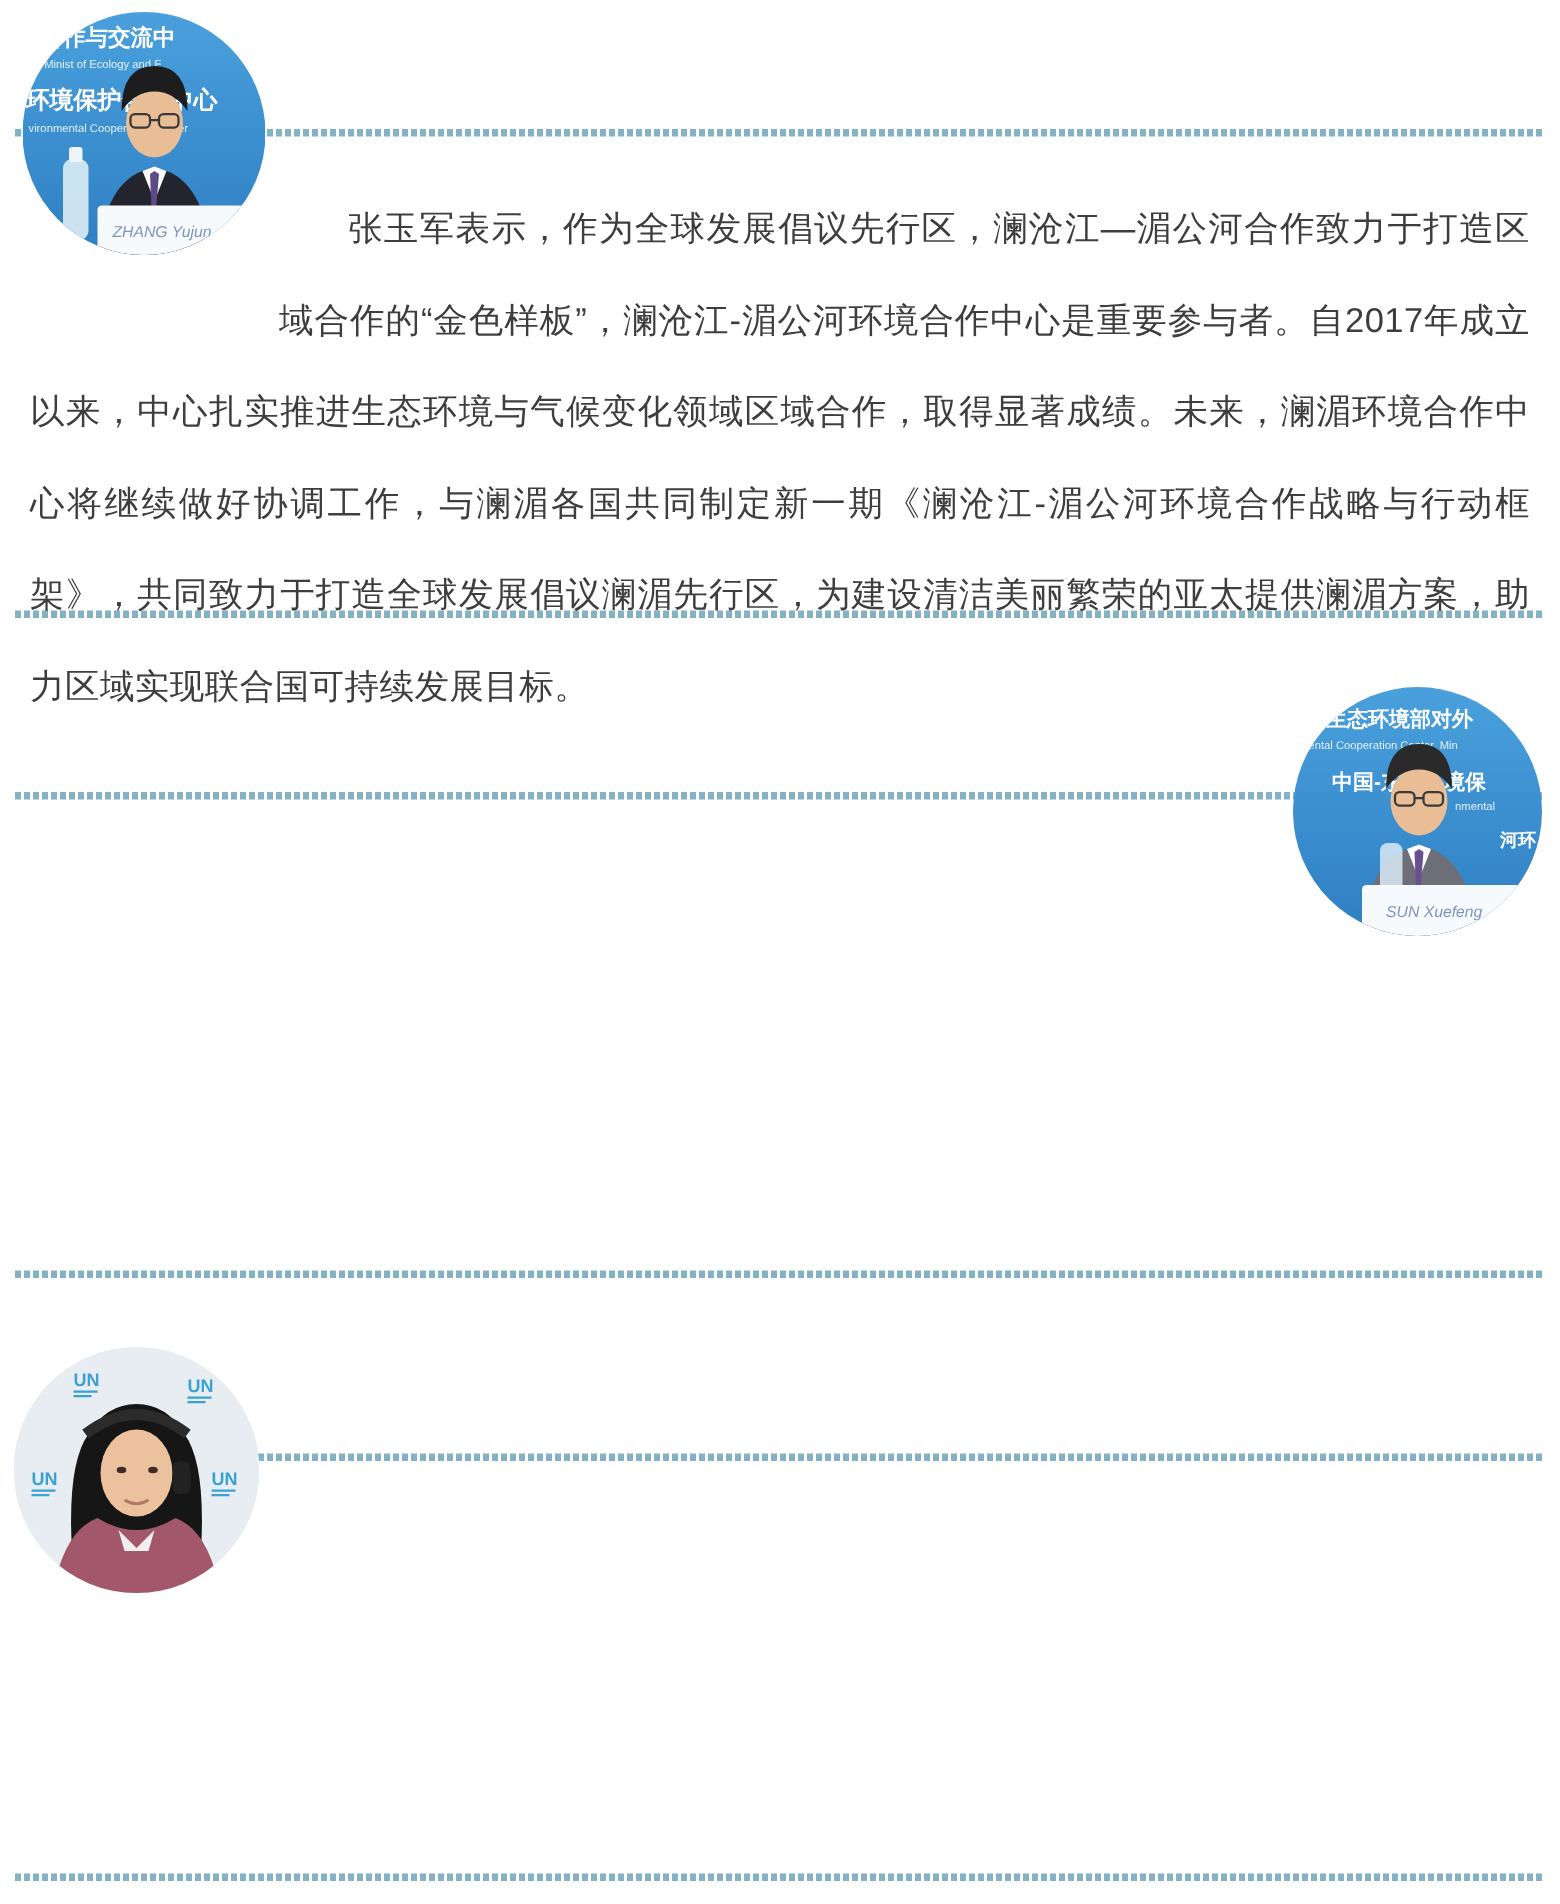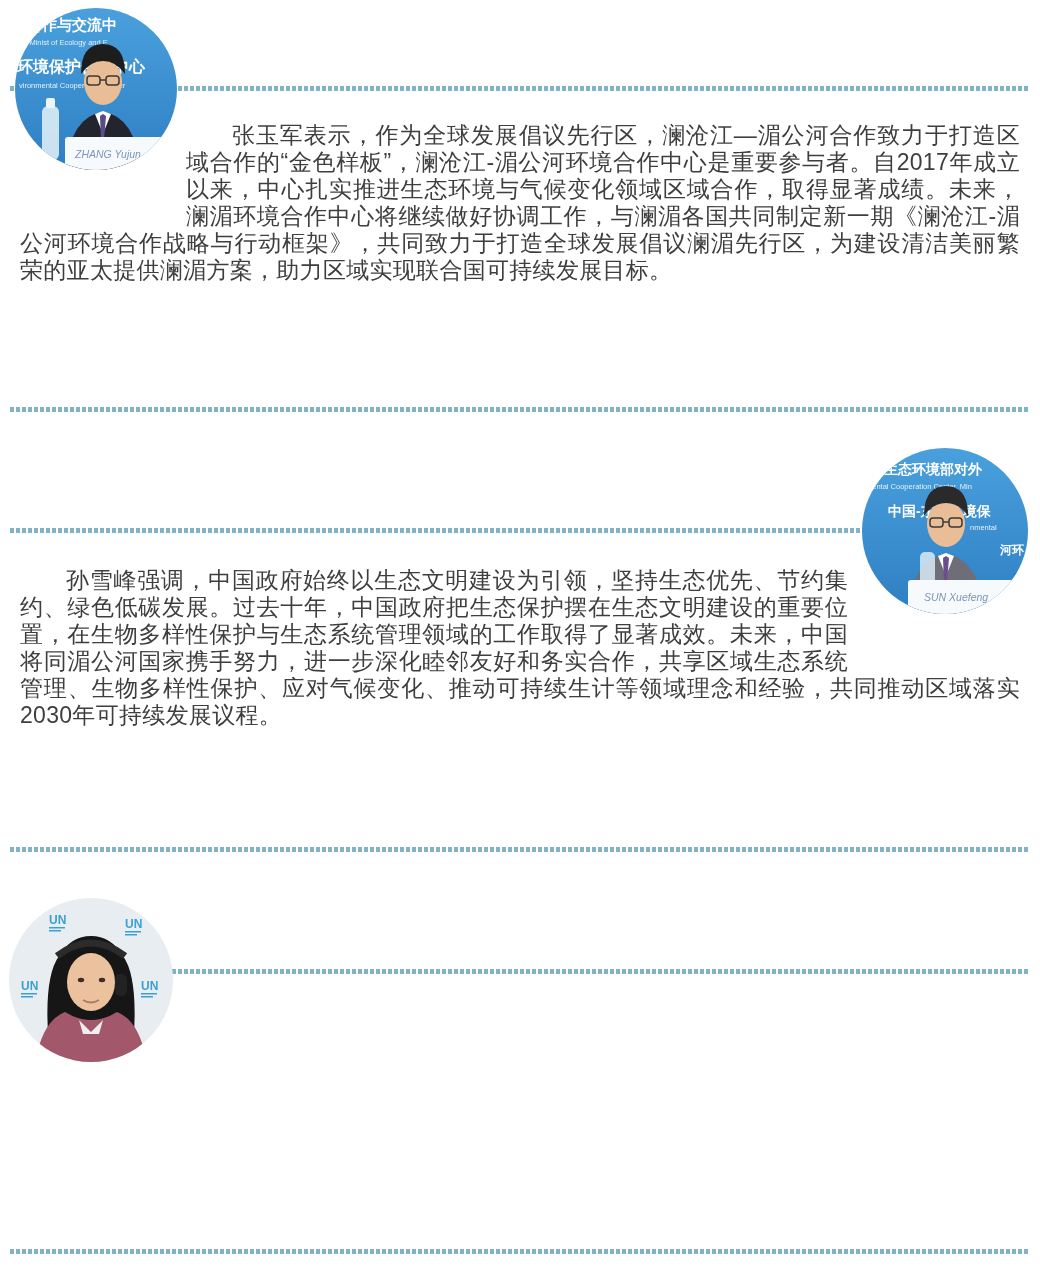--- a/index.html
+++ b/index.html
@@ -29,21 +29,21 @@
   }
   .photo svg{display:block;width:100%;height:100%;}
   svg text{font-family:"Liberation Sans","DejaVu Sans",sans-serif;}
   
   .para{
     position:absolute;
     left:20px;
     width:1000px;
     z-index:3;
     font-size:23px;
-    line-height:27px;
+    line-height:61px;
     letter-spacing:0.3px;
     color:#3e3e3e;
     text-align:justify;
     text-indent:2em;
   }
   .spacer{display:block;}
   .spacer.left{float:left;width:166px;height:92px;}
   .spacer.right{float:right;width:172px;height:92px;}
 </style>
 </head>
@@ -90,21 +90,21 @@
       <rect x="50" y="129" width="104" height="33" rx="3" fill="#f7fafc"></rect>
       <text x="60" y="150" font-size="10.5" font-style="italic" fill="#7d95bc">ZHANG Yujun</text>
     </svg>
   </div>
 
   <div class="para" style="top:122px">
     <i class="spacer left"></i>
     <span>张玉军表示，作为全球发展倡议先行区，澜沧江—湄公河合作致力于打造区域合作的“金色样板”，澜沧江-湄公河环境合作中心是重要参与者。自2017年成立以来，中心扎实推进生态环境与气候变化领域区域合作，取得显著成绩。未来，澜湄环境合作中心将继续做好协调工作，与澜湄各国共同制定新一期《澜沧江-湄公河环境合作战略与行动框架》，共同致力于打造全球发展倡议澜湄先行区，为建设清洁美丽繁荣的亚太提供澜湄方案，助力区域实现联合国可持续发展目标。</span>
   </div>
 
-  <div class="photo" style="left:862px;top:448px;width:166px;height:166px">
+  <div class="photo" style="left:862px;top:458px;width:166px;height:166px">
     <svg viewBox="0 0 166 166">
       <defs>
         <linearGradient id="bg2" x1="0" y1="0" x2="0" y2="1">
           <stop offset="0" stop-color="#4aa0dd"></stop>
             <stop offset="1" stop-color="#2e7fc2"></stop>
         </linearGradient>
       </defs>
       <rect width="166" height="166" fill="url(#bg2)"></rect>
       <g fill="#ffffff">
         <text x="22" y="26" font-size="14" font-weight="bold">生态环境部对外</text>
@@ -124,24 +124,20 @@
         <path d="M44 166 q8 -56 40 -60 q32 4 40 60 z" fill="#6e6e78"></path>
         <path d="M76 108 l8 -3 l8 3 l-8 20 z" fill="#ffffff"></path>
         <path d="M81 110 l3 -2 l3 2 l-2 24 l-1 4 l-2 -4 z" fill="#6a4f8f"></path>
         <rect x="58" y="104" width="15" height="48" rx="5" fill="#d9eaf4" opacity="0.85"></rect>
       </g>
       <rect x="46" y="132" width="112" height="34" rx="3" fill="#f7fafc"></rect>
       <text x="62" y="153" font-size="10.5" font-style="italic" fill="#7d95bc">SUN Xuefeng</text>
     </svg>
   </div>
 
-  <div class="para" style="top:567px">
-    <i class="spacer right"></i>
-    <span>孙雪峰强调，中国政府始终以生态文明建设为引领，坚持生态优先、节约集约、绿色低碳发展。过去十年，中国政府把生态保护摆在生态文明建设的重要位置，在生物多样性保护与生态系统管理领域的工作取得了显著成效。未来，中国将同湄公河国家携手努力，进一步深化睦邻友好和务实合作，共享区域生态系统管理、生物多样性保护、应对气候变化、推动可持续生计等领域理念和经验，共同推动区域落实2030年可持续发展议程。</span>
-  </div>
 
   <div class="photo" style="left:9px;top:898px;width:164px;height:164px">
     <svg viewBox="0 0 164 164">
       <rect width="164" height="164" fill="#e7edf1"></rect>
       <g fill="#3ba1d4" font-weight="bold">
         <g>
           <text x="40" y="26" font-size="12">UN</text>
           <rect x="40" y="29" width="16" height="1.5"></rect>
             <rect x="40" y="32" width="12" height="1.5"></rect>
         </g>

